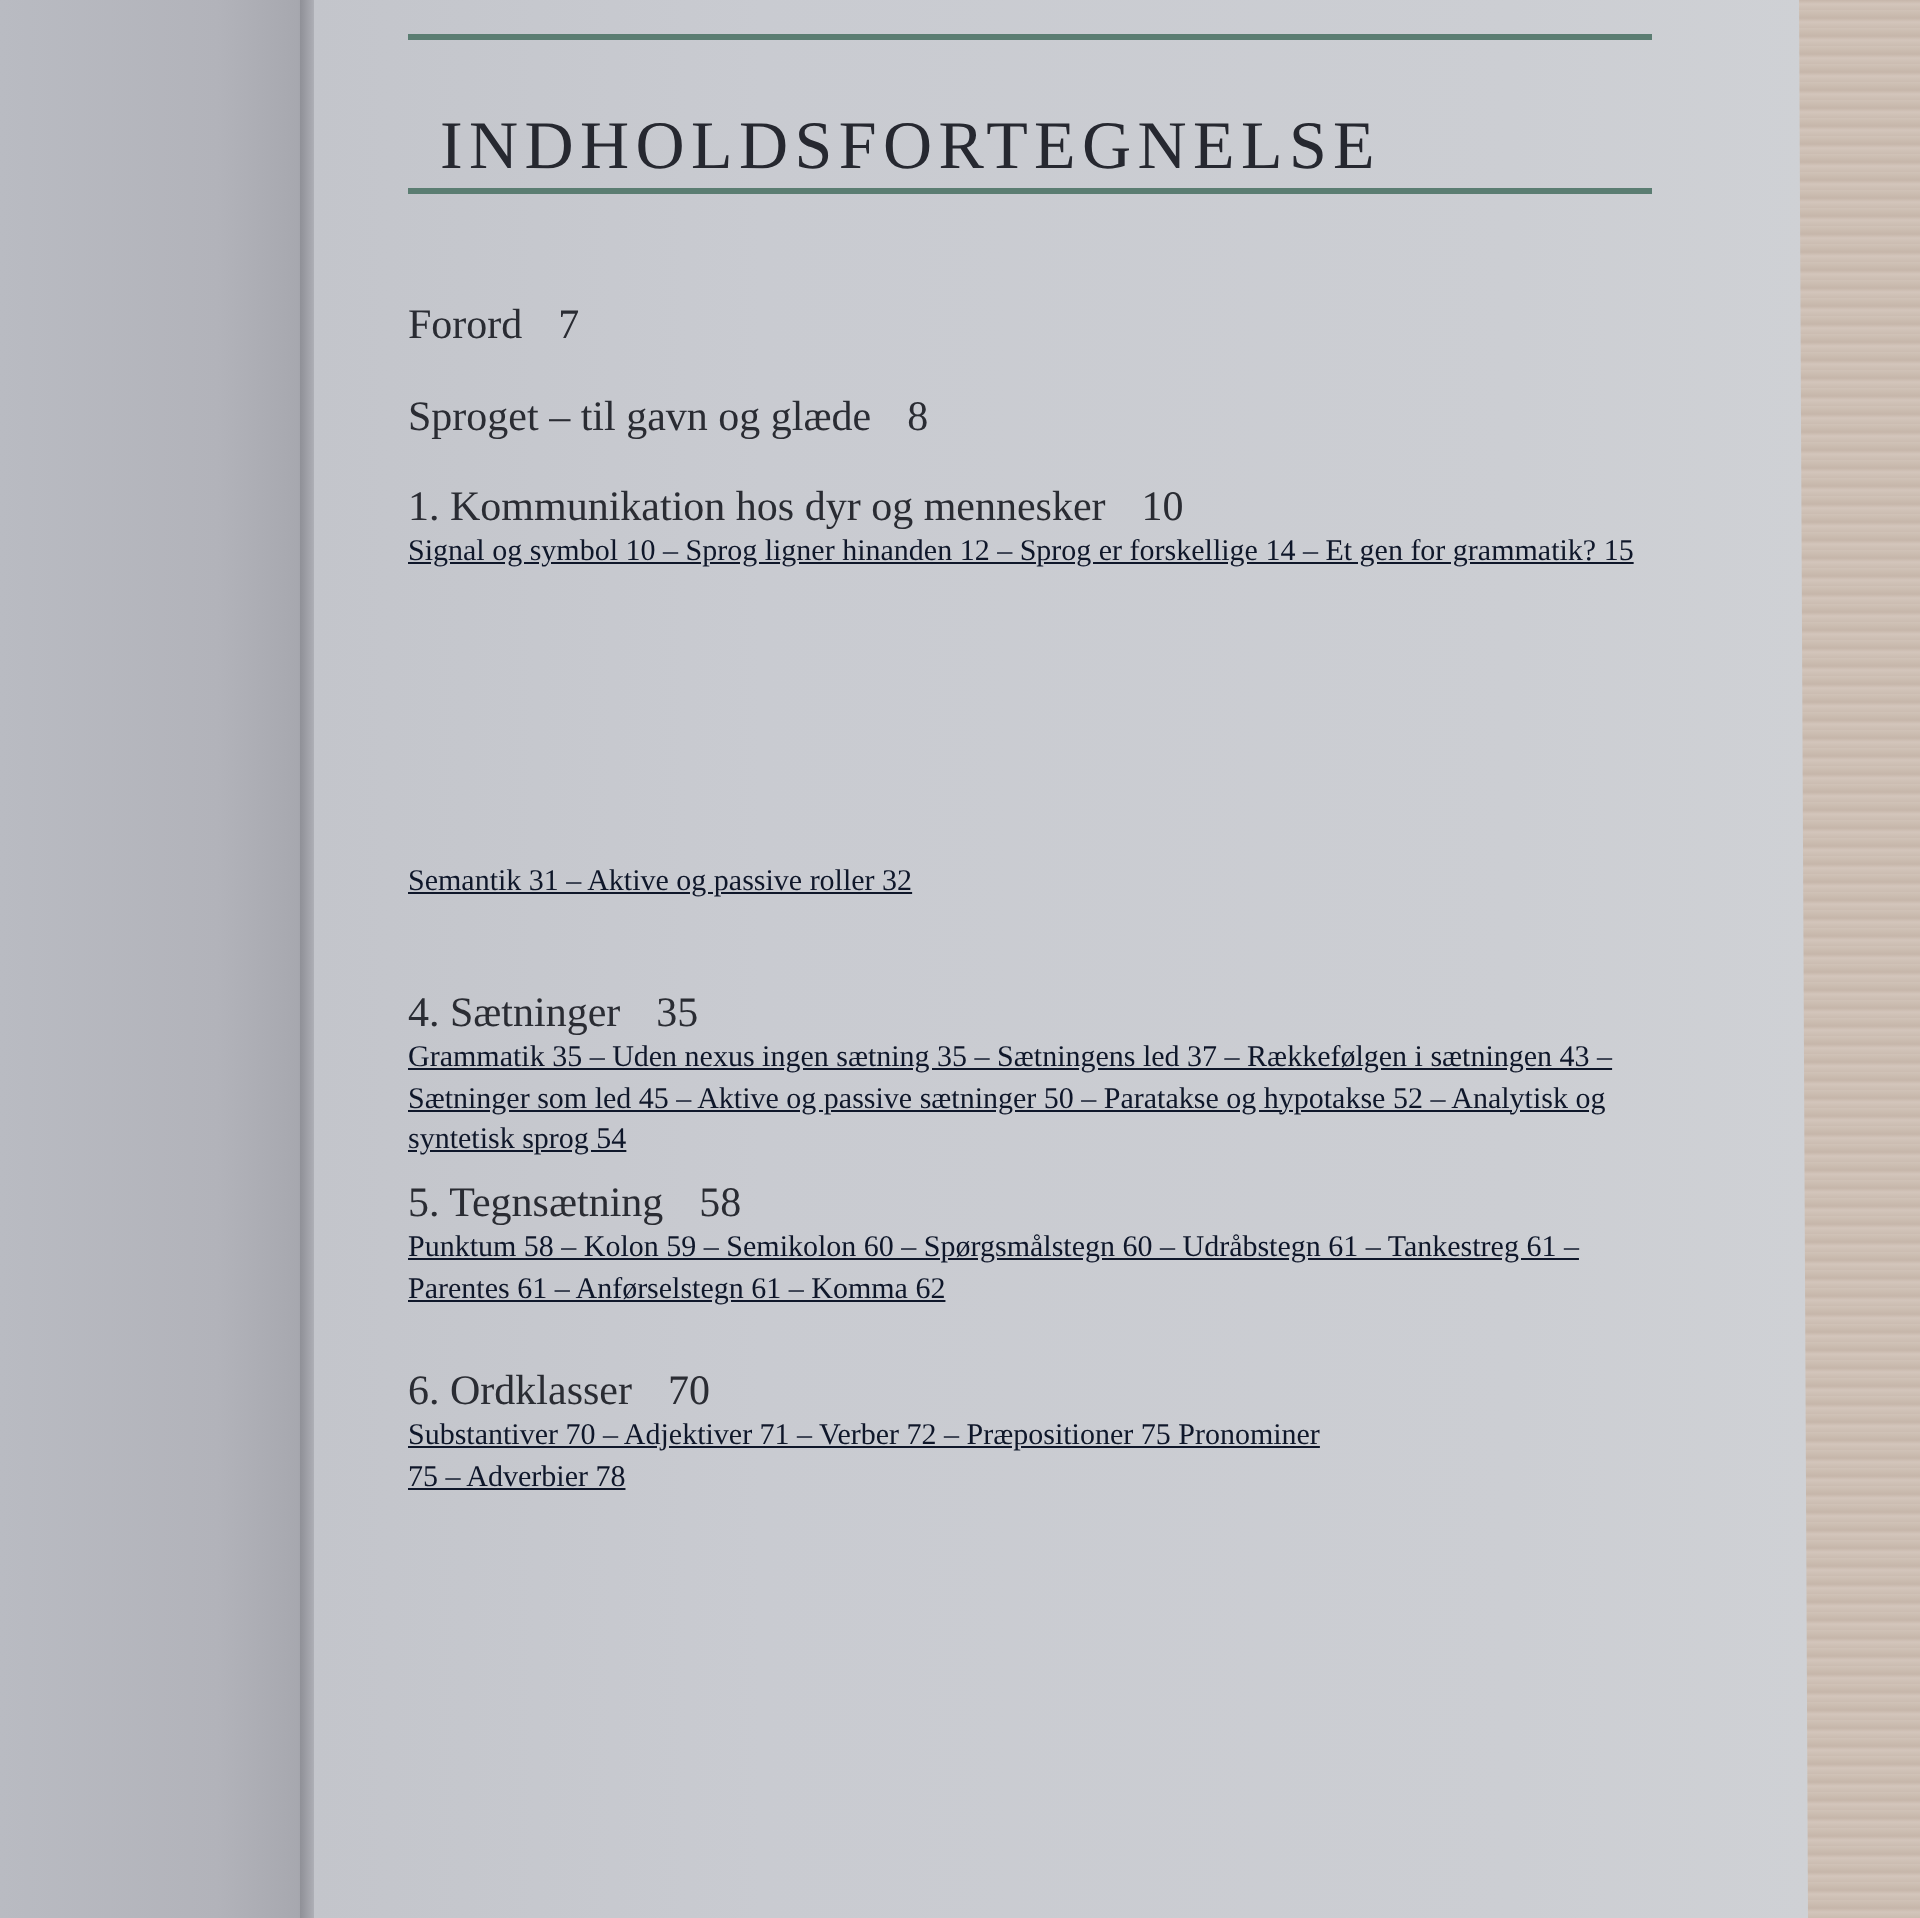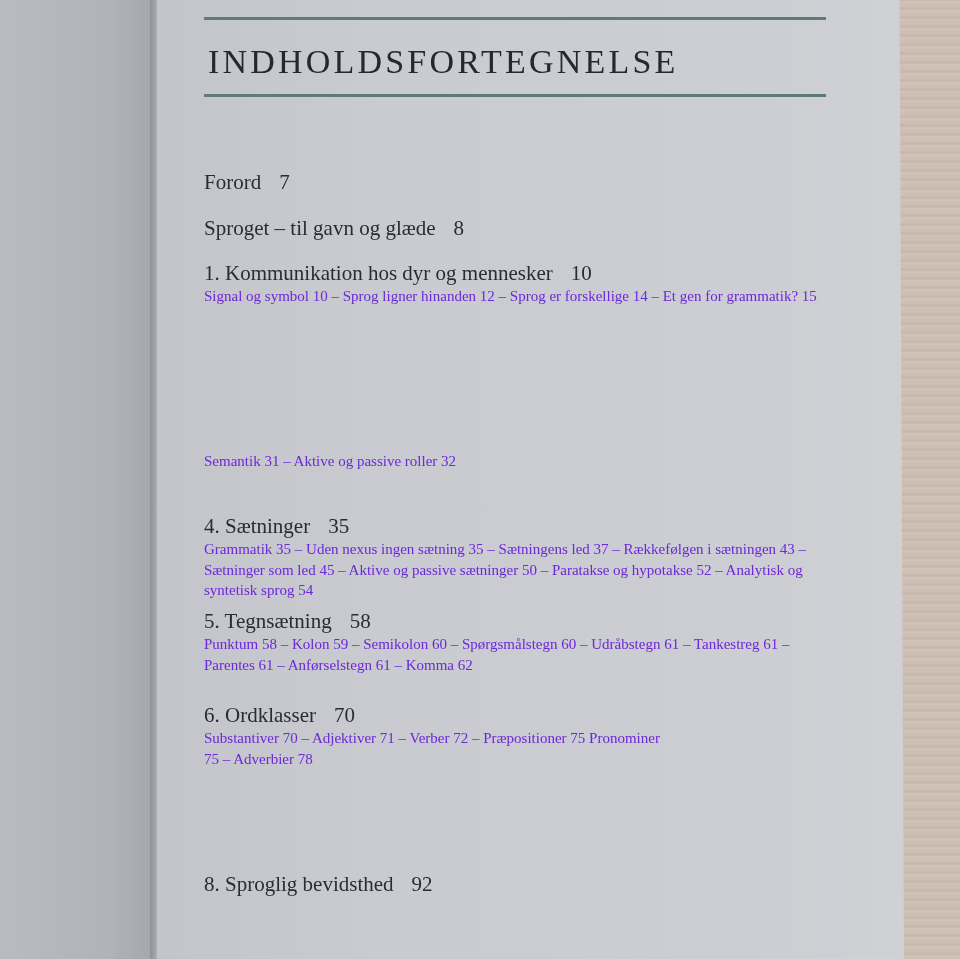--- a/index.html
+++ b/index.html
@@ -26,27 +26,27 @@
     clip-path: polygon(0 0, 99.4% 0, 100% 100%, 0 100%);
   }
   .rule {
     position:absolute; left:204px; width:622px; height:3px; background:#5b7d72;
   }
   .rule.top { top:17px; }
   .rule.bottom { top:94px; }
   .title {
     position:absolute; left:204px; top:38px;
     font-size:34px; letter-spacing:3.2px; color:#262830; font-weight:normal;
-    margin:4px; line-height:40px;text-align:center;
+    margin:16px; line-height:40px;text-align:center;
   }
   .toc { position:absolute; left:204px; top:0; width:625px; color:#2a2c33; }
-  .entry { position:absolute; left:0; width:625px;margin-top:20px; }
+  .entry { position:absolute; left:0; width:625px; }
   .heading { font-size:21px; line-height:24px; white-space:nowrap; }
   .heading .pg { margin-left:18px; }
-  .sub { font-size:15px; line-height:20.5px; color:#6d28d9; margin-top:1px; }
+  .sub { font-size:15px; line-height:20.5px; color:#0f172a; margin-top:1px;text-decoration:underline; }
 </style>
 </head>
 <body>
 
 <div class="wood"></div>
 <div class="left-page"></div>
 <div class="gutter-shadow"></div>
 <div class="right-page"></div>
 
 <div class="rule top"></div>
@@ -77,15 +77,14 @@
     <div class="heading"><span>5. Tegnsætning</span><span class="pg">58</span></div>
     <div class="sub">Punktum  58 – Kolon  59 – Semikolon  60 – Spørgsmålstegn  60 – Udråbstegn  61 – Tankestreg  61 – Parentes  61 – Anførselstegn  61 – Komma  62</div>
   </div>
   <div class="entry" style="top:683px">
     <div class="heading"><span>6. Ordklasser</span><span class="pg">70</span></div>
     <div class="sub" style="width:470px">Substantiver  70 – Adjektiver  71 – Verber  72 – Præpositioner  75 Pronominer  75 – Adverbier  78</div>
   </div>
   <div class="entry" style="top:767px">
   </div>
   <div class="entry" style="top:852px">
-    <div class="heading"><span>8. Sproglig bevidsthed</span><span class="pg">92</span></div>
   </div>
 </div>
 
 </body></html>

